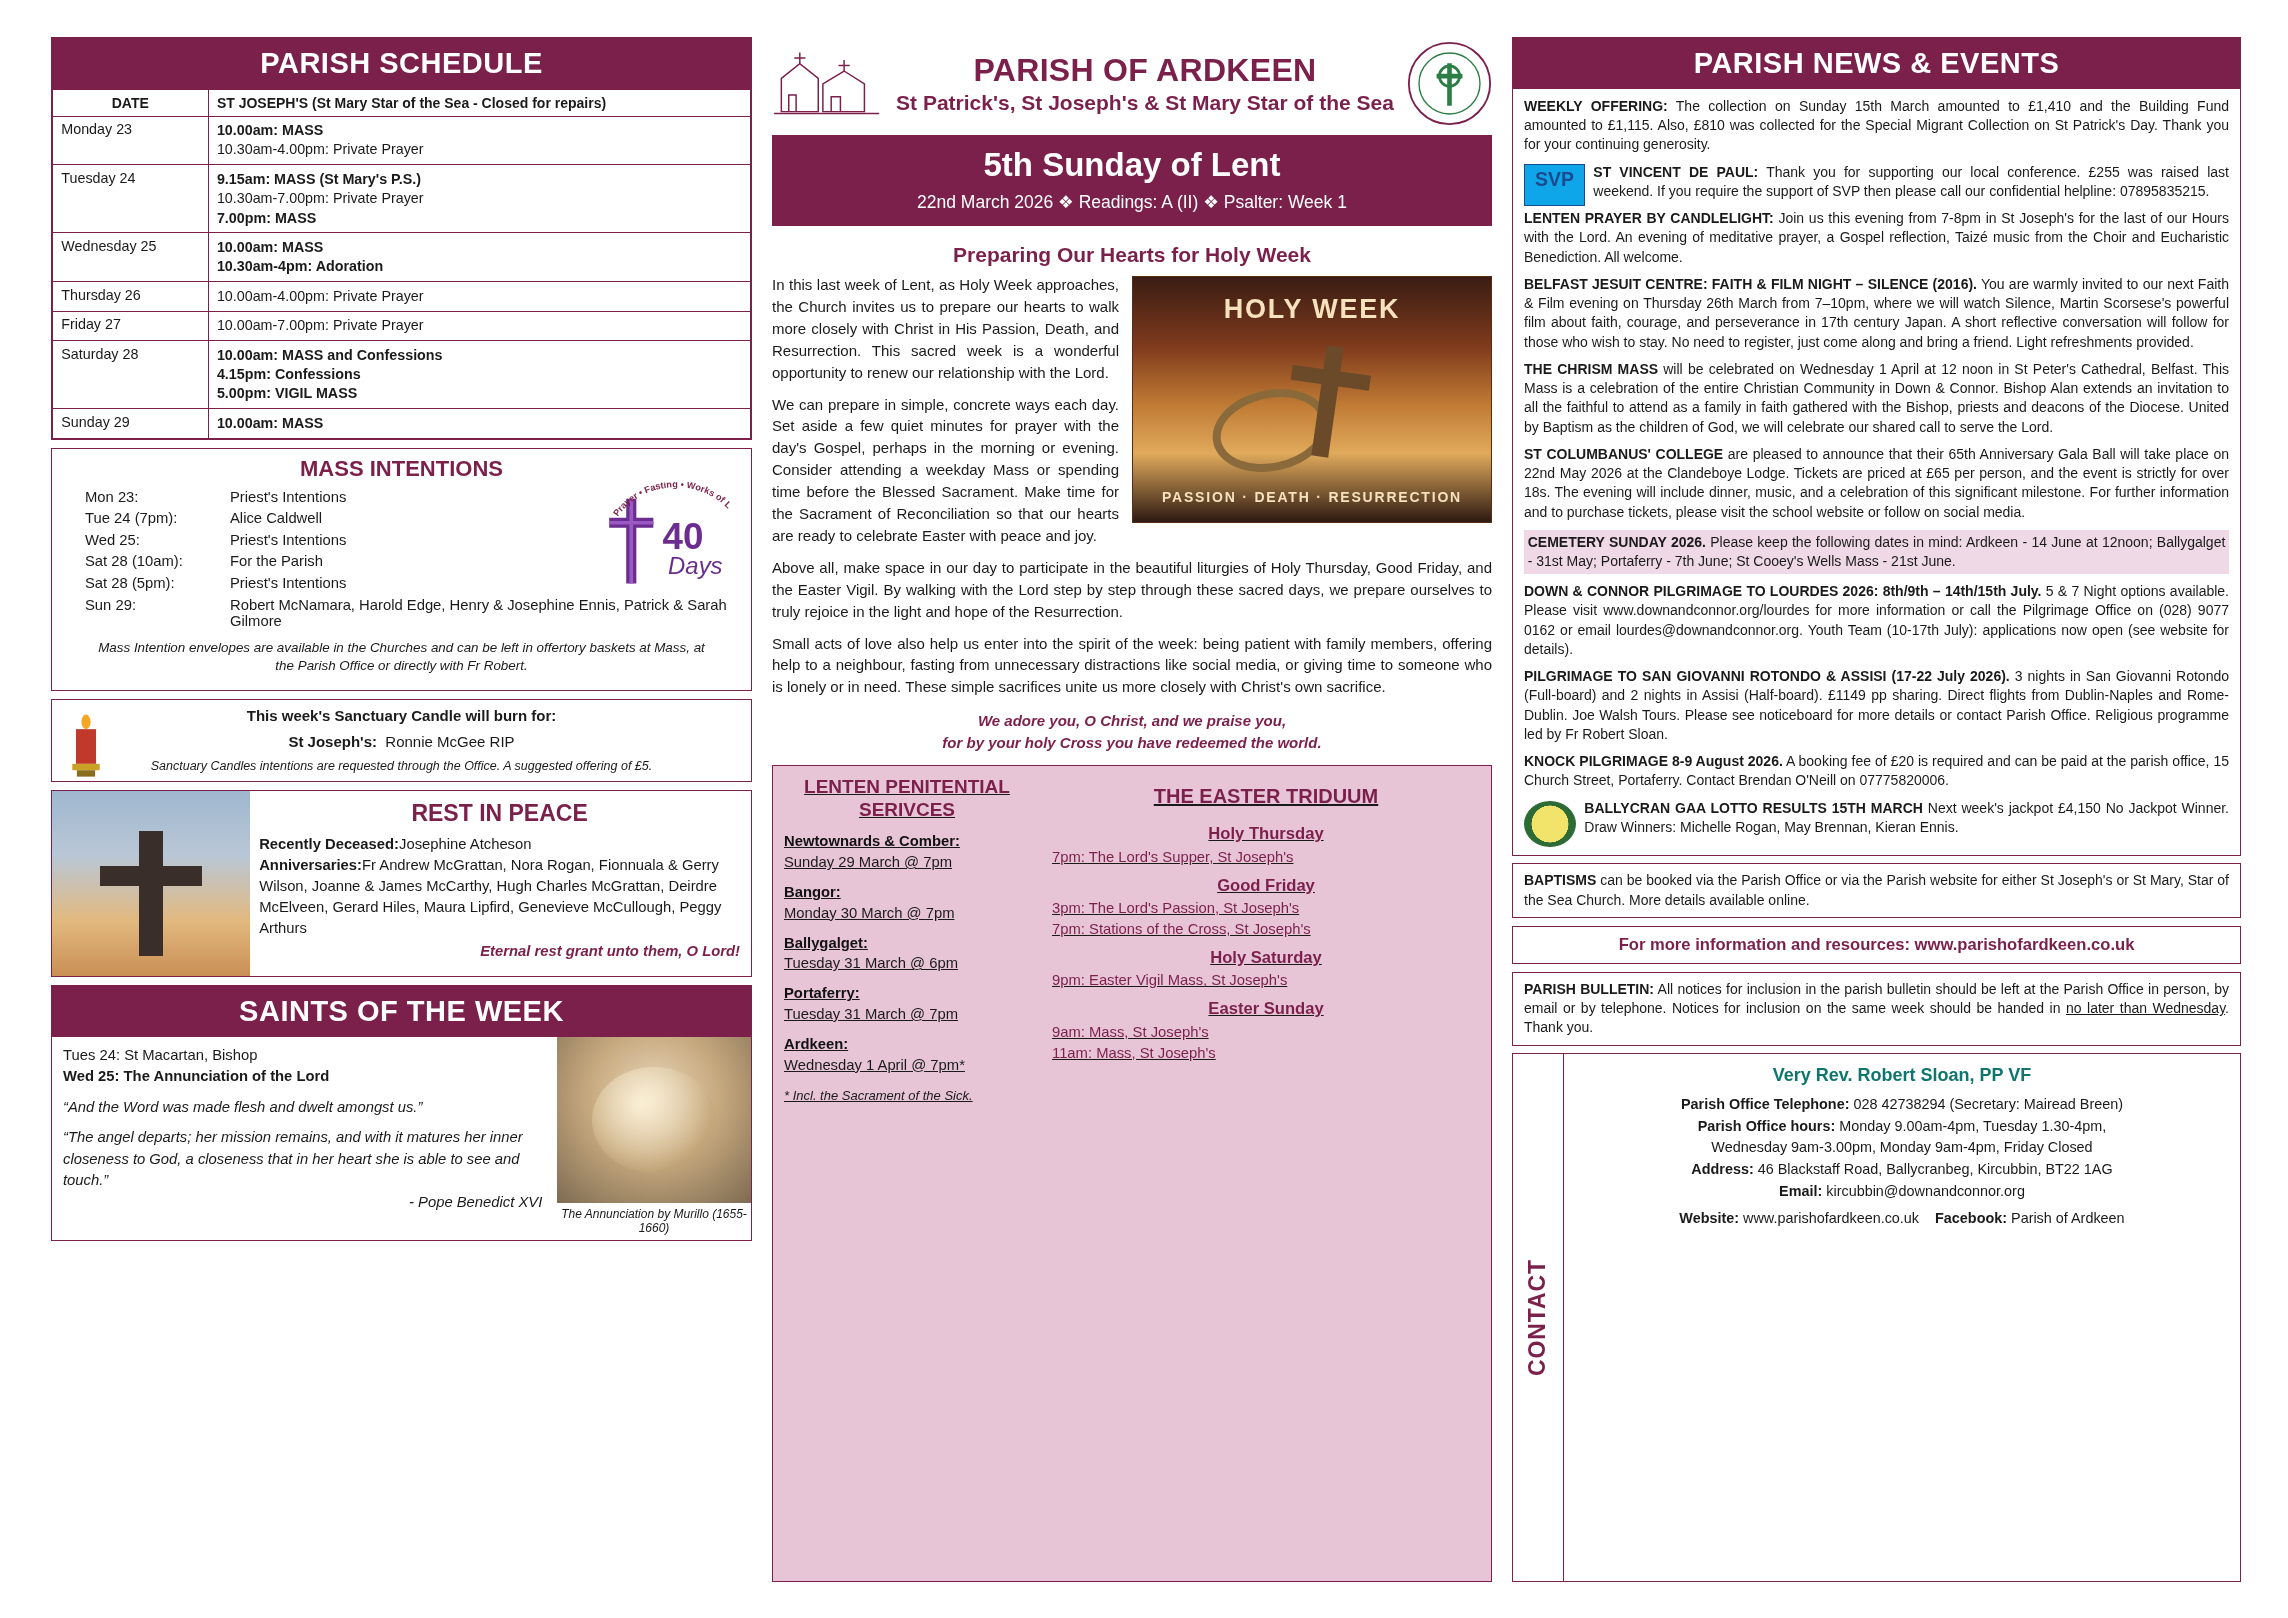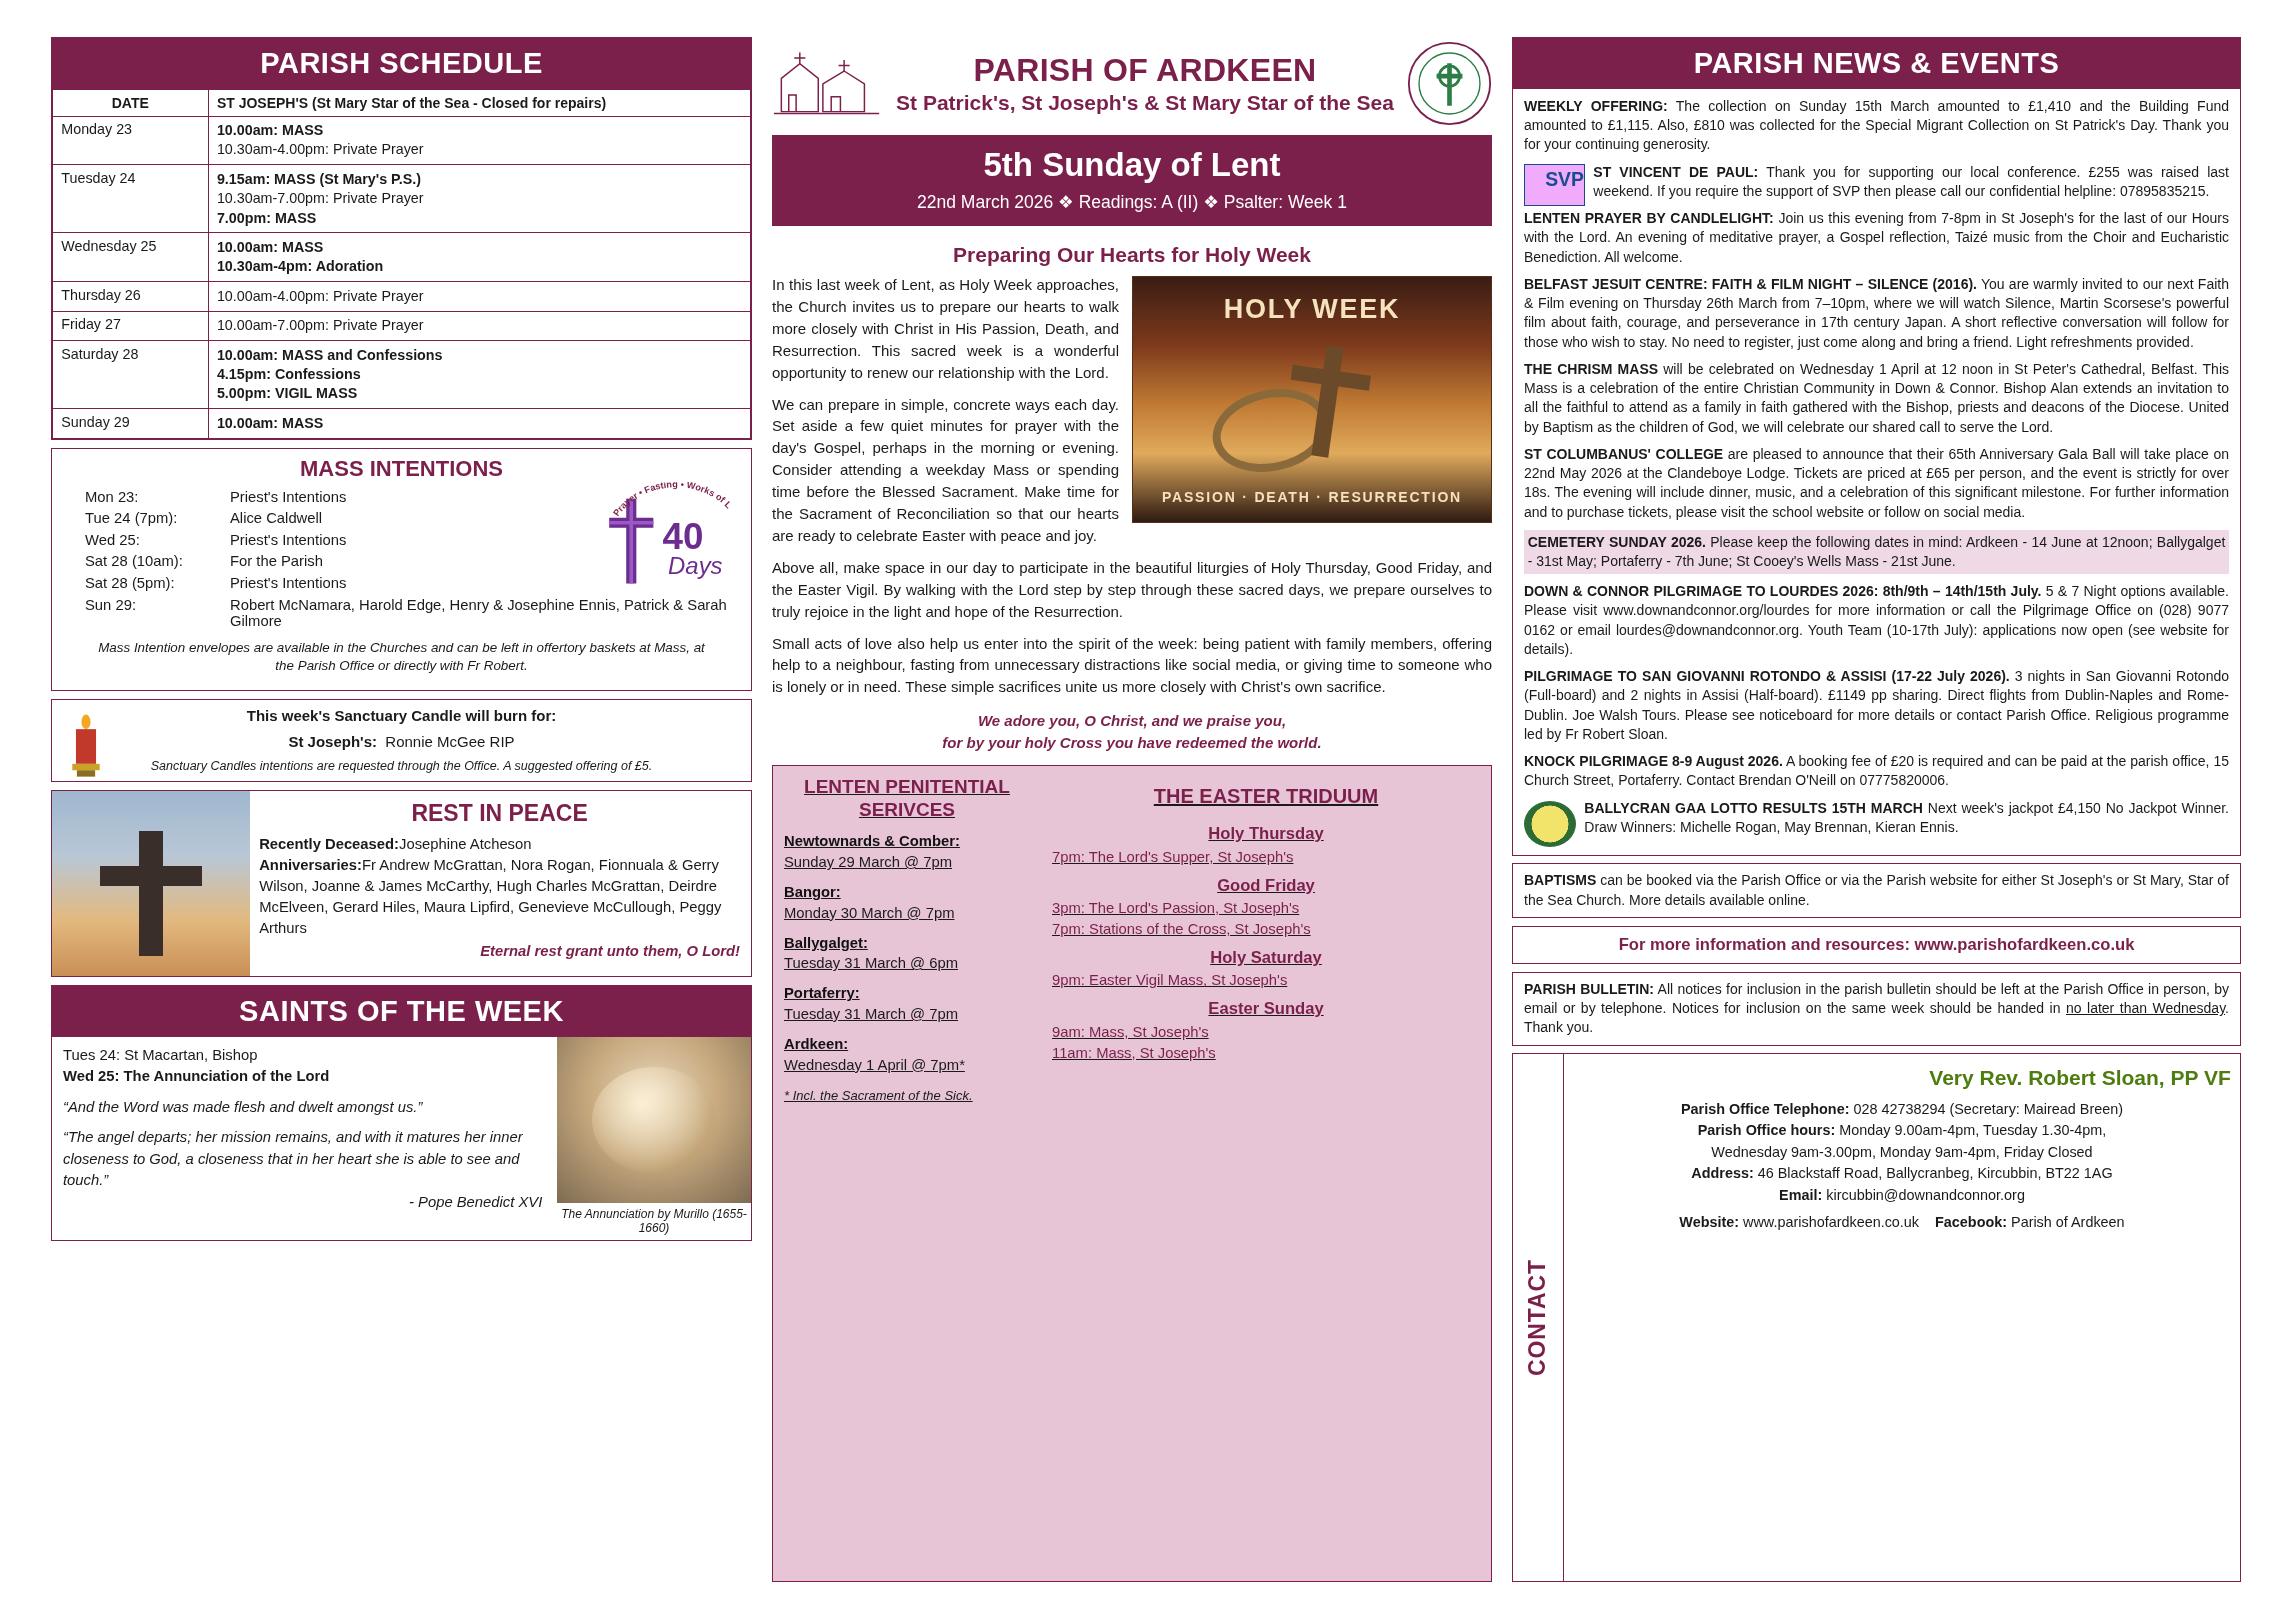--- a/index.html
+++ b/index.html
@@ -142,43 +142,43 @@
   .trid-day{color:#7b1f4b;font-weight:bold;font-size:16.6px;text-align:center;padding-top:11px;}
   .trid-line{color:#7b1f4b;font-size:14.8px;padding-top:4.6px;}
 
   
   .news{padding:7.4px 11px 9.2px;font-size:14px;line-height:1.37;text-align:justify;}
   .news p{margin:0 0 8.3px;}
   .news b{font-weight:bold;}
   .hl{background:#efd9e6;padding:2.8px 3.7px;display:block;}
   .svp-logo{
     float:left;width:61px;height:42px;margin:1.8px 8.3px 1.8px 0;
-    background:#f0abfc;border:0.9px solid #1b4b8f;box-sizing:border-box;
-    color:#1b4b8f;font-weight:bold;font-size:19.4px;text-align:right;line-height:28px;
+    background:#0ea5e9;border:0.9px solid #1b4b8f;box-sizing:border-box;
+    color:#1b4b8f;font-weight:bold;font-size:19.4px;text-align:center;line-height:28px;
   }
   .gaa-logo{
     float:left;width:52px;height:46px;margin:1.8px 8.3px 1.8px 0;border-radius:50%;
     background:radial-gradient(circle,#f2e36a 0%,#f2e36a 55%,#2c6b35 56%,#2c6b35 100%);
     border:0.9px solid #2c6b35;box-sizing:border-box;
   }
   .moreinfo{color:#7b1f4b;font-weight:bold;font-size:16.6px;text-align:center;padding:8.3px 0;}
   .bulletin{padding:7.4px 11px;font-size:14px;line-height:1.37;text-align:justify;}
   .u{text-decoration:underline;}
 
   .contact{display:flex;}
   .contact-tab{
     width:50px;flex:0 0 50px;border-right:1.4px solid #7b1f4b;
     display:flex;align-items:center;justify-content:center;
   }
   .contact-tab span{
     transform:rotate(-90deg);white-space:nowrap;
     color:#7b1f4b;font-weight:bold;font-size:23px;letter-spacing:0.9px;
   }
   .contact-body{flex:1;padding:7.4px 9.2px 9.2px;text-align:center;font-size:14.4px;line-height:1.5;}
-  .contact-body .nm{color:#4d7c0f;font-weight:bold;font-size:21px;padding-bottom:5.5px;text-align:right;}
+  .contact-body .nm{color:#0f766e;font-weight:bold;font-size:18px;padding-bottom:5.5px;}
   .contact-body .row b{font-weight:bold;}
   .pad6{padding:5.5px 0;}
 </style>
 </head>
 <body>
 
 <div class="page">
 
   <div class="col-left">
 

